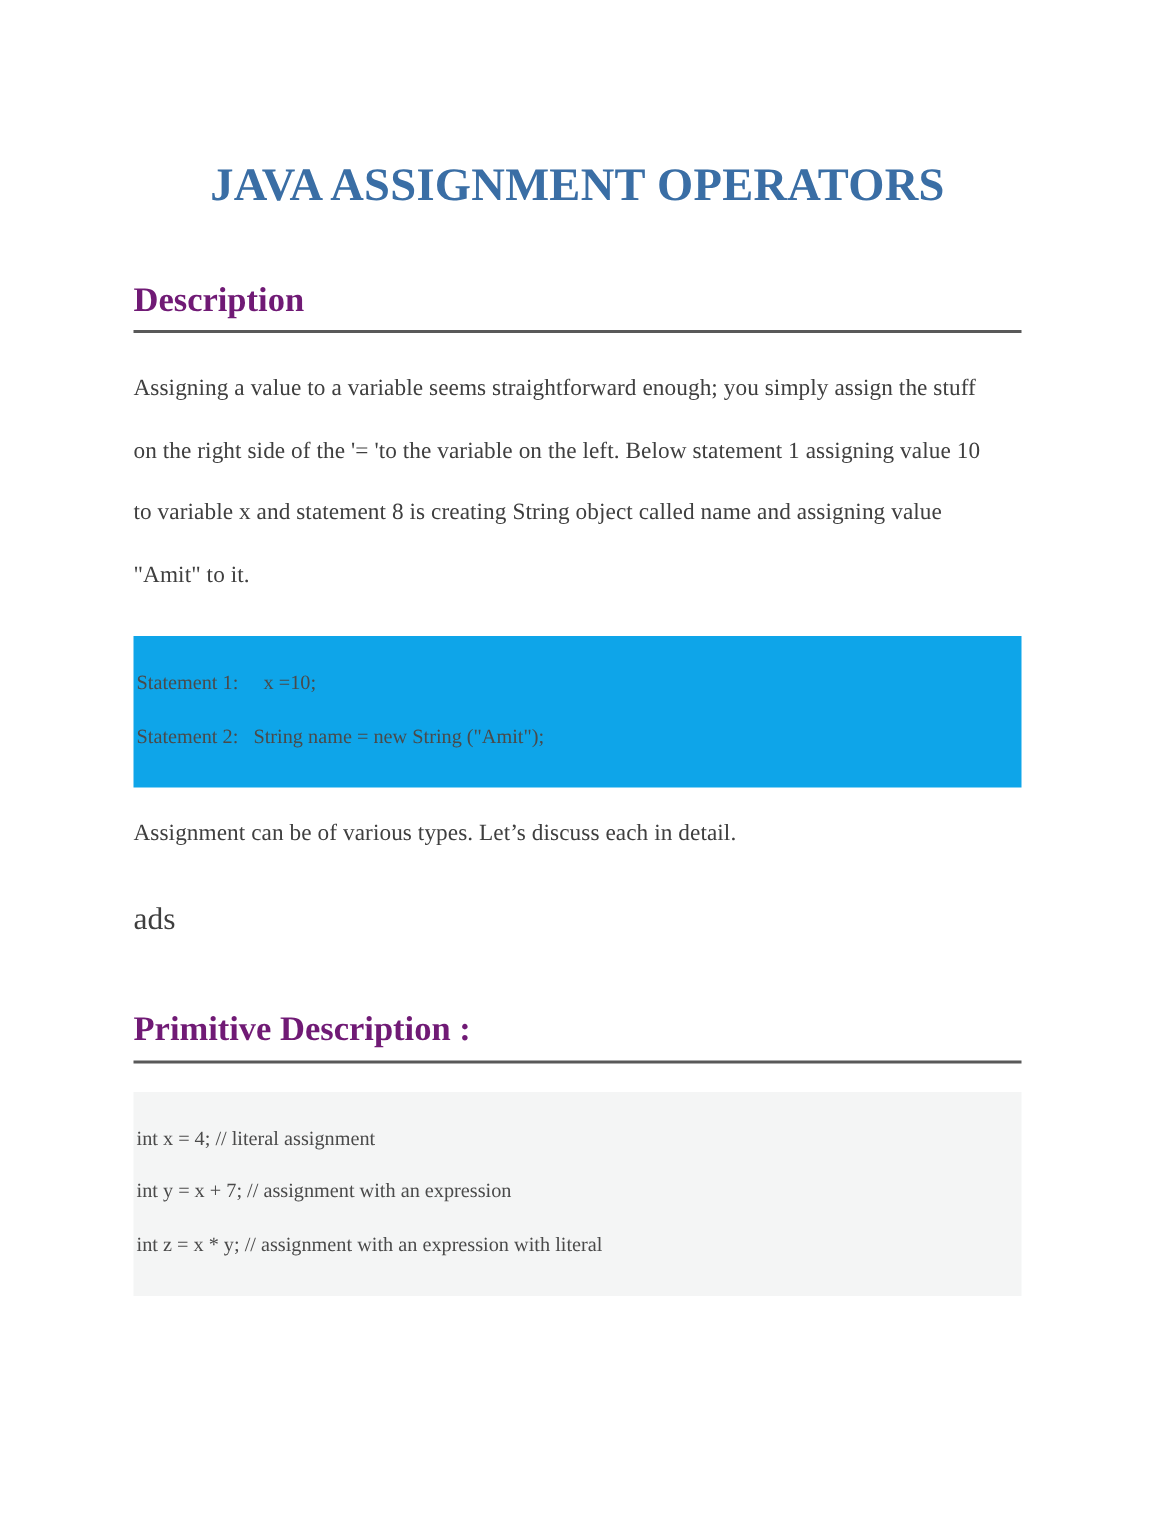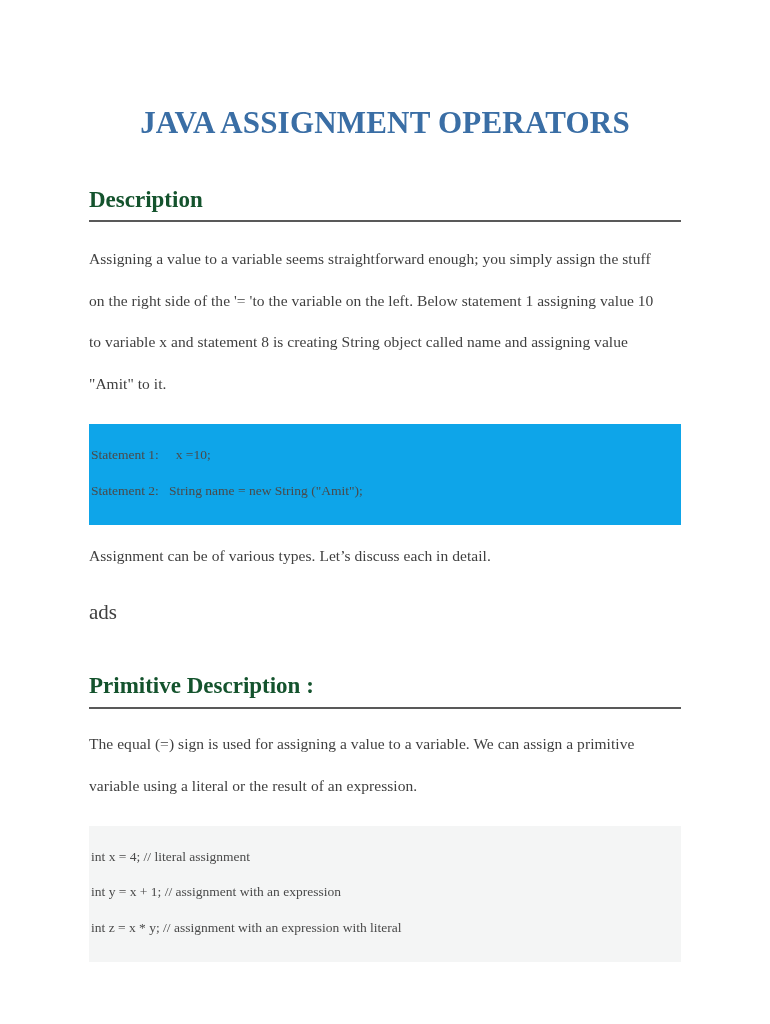--- a/index.html
+++ b/index.html
@@ -42,21 +42,21 @@
   .section {
     margin: 0;
   }
   .section-heading {
     margin: 0;
     padding-top: 45px;
     font-family: "Liberation Serif", "DejaVu Serif", serif;
     font-size: 23px;
     font-weight: bold;
     line-height: 1.2;
-    color: #14532d;
+    color: #701a75;
   }
   .section-rule {
     margin: 7px 0 0 0;
     height: 2px;
     background: #595959;
     width: 100%;
   }
 
   
   .para {
@@ -131,23 +131,22 @@
 
     <p class="ads-note">ads</p>
 
   </section>
 
   <section class="section">
 
     <h2 class="section-heading">Primitive Description :</h2>
     <div class="section-rule" style="background: rgb(89, 89, 89);"></div>
 
-    <p class="para tight">The equal (=) sign is used for assigning a value to a variable. We can assign a primitive variable using a literal or the result of an expression.</p>
 
     <div class="code-block block-2" style="background: rgb(244, 245, 245);">
       <div class="code-line">int x = 4; // literal assignment</div>
-      <div class="code-line">int y = x + 1; // assignment with an expression</div>
+      <div class="code-line">int y = x + 7; // assignment with an expression</div>
       <div class="code-line">int z = x * y; // assignment with an expression with literal</div>
     </div>
 
   </section>
 
 </div>
 
 </body></html>

